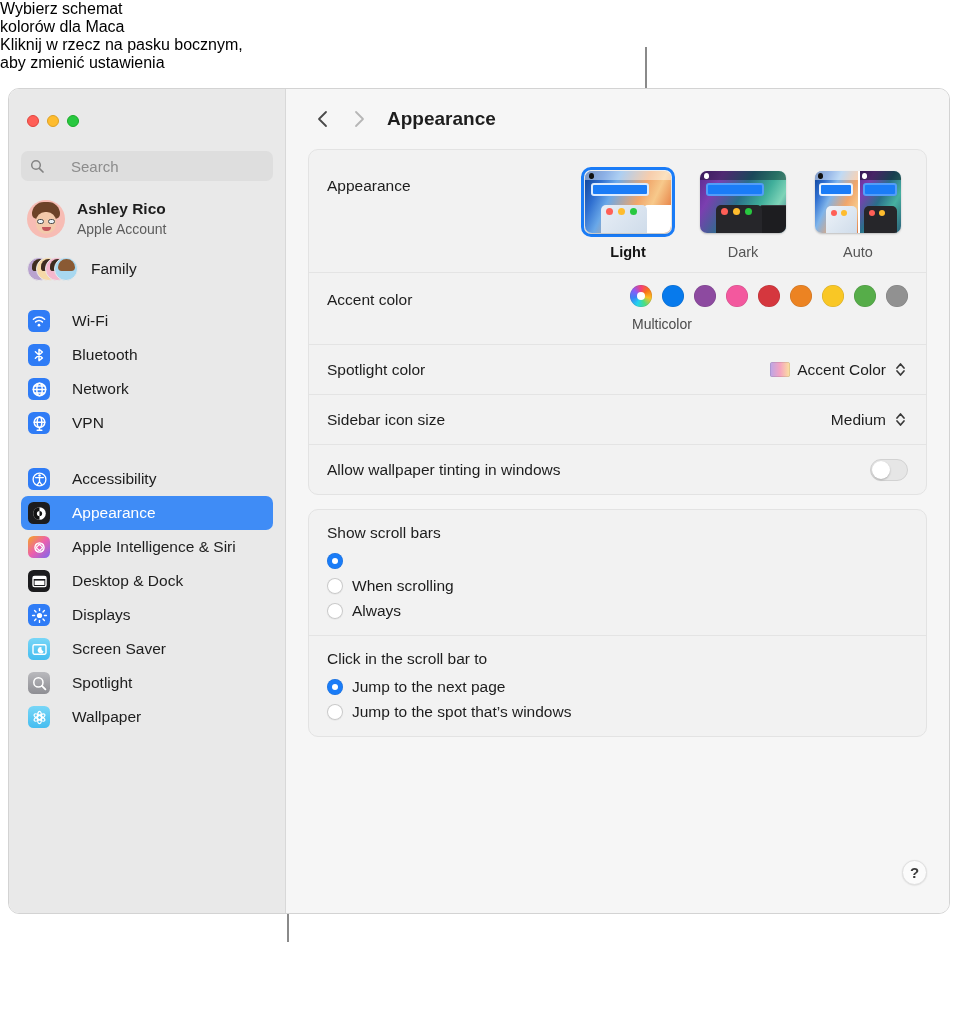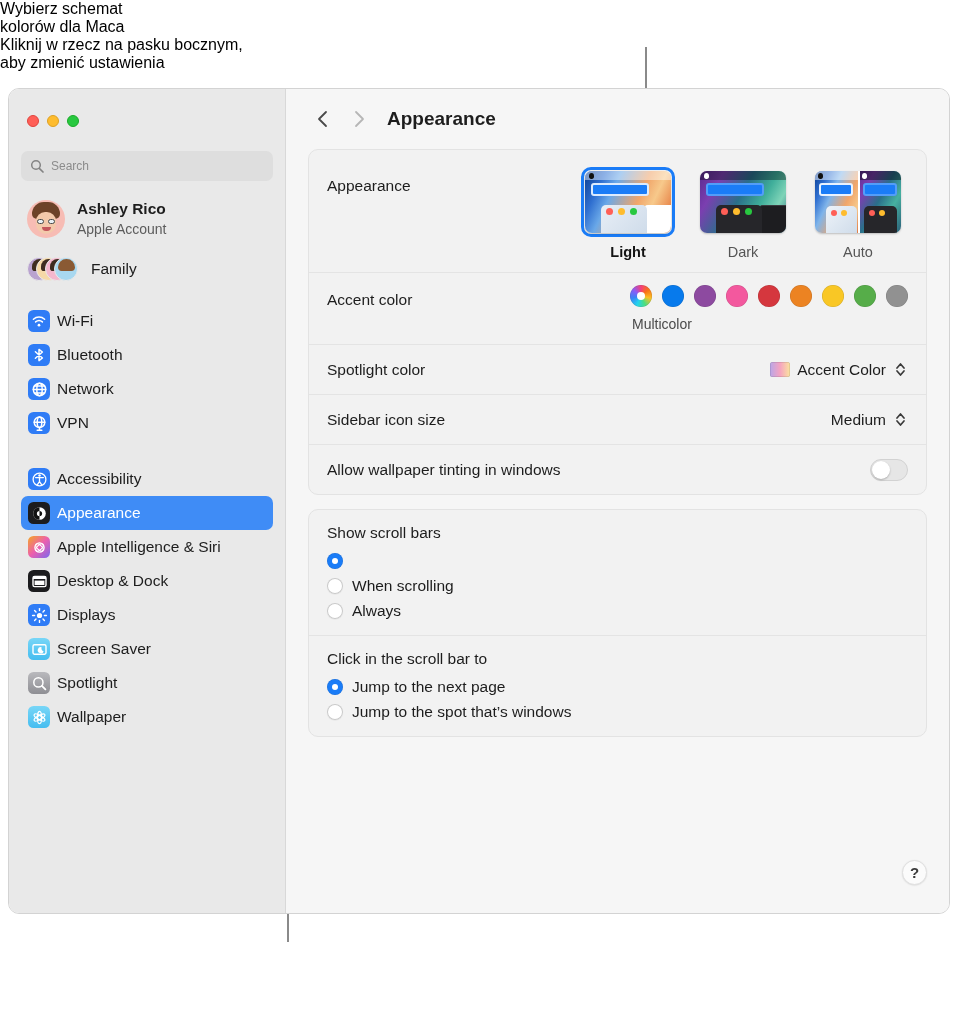--- a/index.html
+++ b/index.html
@@ -50,21 +50,21 @@
     background: #dedede;
     border-radius: 7px;
     display: flex; align-items: center;
     padding: 0 9px;
     gap: 7px;
   }
   #search-box .sicon { width: 14px; height: 14px; flex: 0 0 auto; opacity: .55; }
   #search-input {
     border: none; background: transparent; outline: none;
     font-family: "Liberation Sans", sans-serif;
-    font-size: 12px; color: #a16207; width: 100%;
+    font-size: 15px; color: #a16207; width: 100%; margin-left: 20px;
   }
   #search-input::placeholder { color: #8c8c8c; }
 
   .account-row {
     display: flex; align-items: center;
     margin: 14px 12px 0 12px;
     padding: 5px 6px;
     border-radius: 7px;
     gap: 12px;
   }
@@ -110,21 +110,21 @@
   .fam-label { font-size: 15.5px; color: #1d1d1d; }
 
   .nav-group { margin-top: 16px; }
   .nav-group.g2 { margin-top: 22px; }
   .nav-item {
     display: flex; align-items: center;
     margin: 0 12px;
     height: 34px;
     padding: 0 7px;
     border-radius: 7px;
-    gap: 7px;
+    gap: 22px;
     cursor: default;
   }
   .nav-item.selected { background: #3f8cf6; }
   .nav-item.selected .nav-label { color: #ffffff; }
   .nav-label { font-size: 15.5px; color: #1d1d1d; white-space: nowrap; }
   .nav-icon {
     width: 22px; height: 22px; border-radius: 5.5px;
     flex: 0 0 auto; position: relative;
     display: flex; align-items: center; justify-content: center;
     color: #fff;

